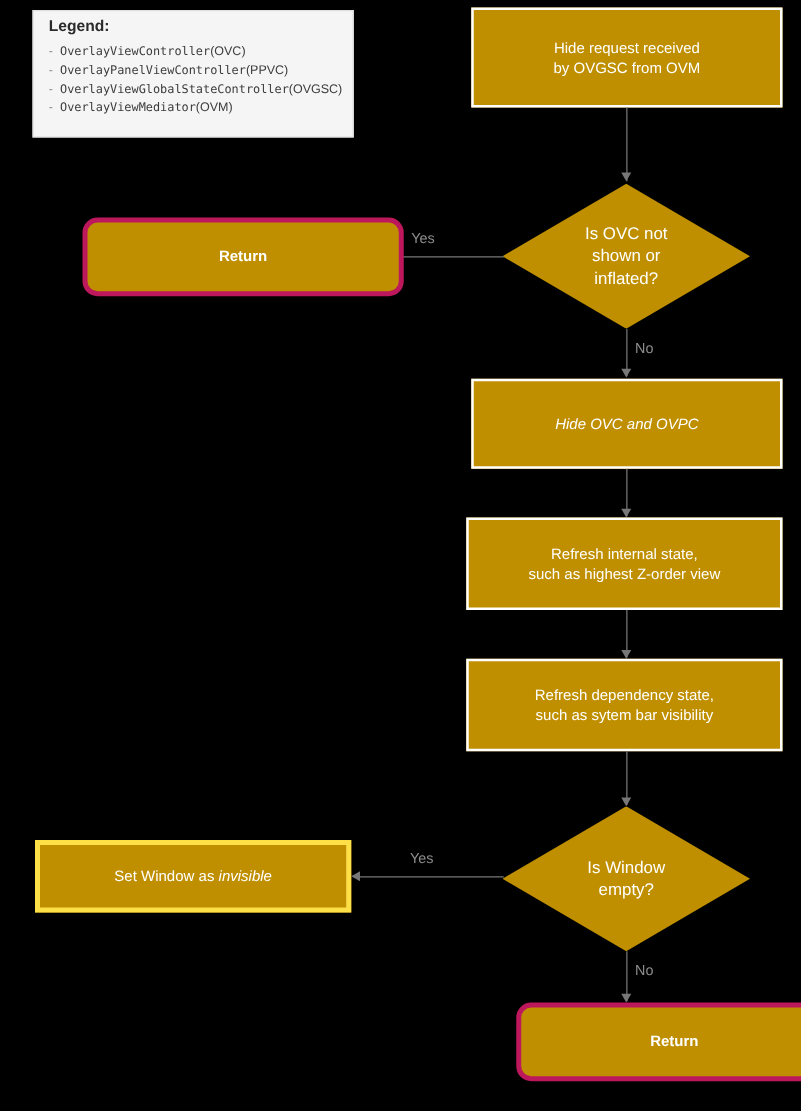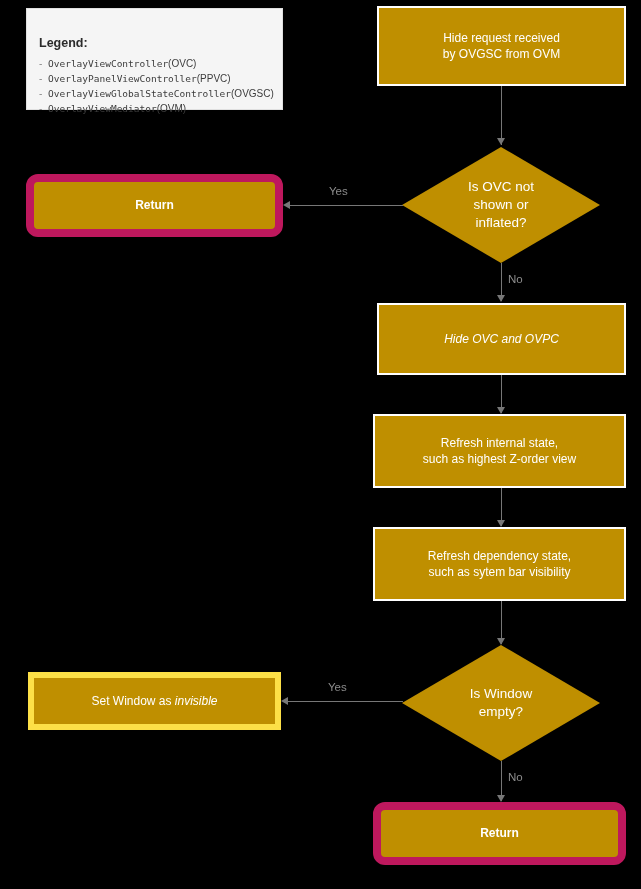--- a/index.html
+++ b/index.html
@@ -19,21 +19,21 @@
   
   .legend {
     position: absolute;
     left: 26px;
     top: 8px;
     width: 257px;
     height: 102px;
     background: #f5f5f5;
     border: 1px solid #e0e0e0;
     box-sizing: border-box;
-    padding: 28px 12px 8px 12px;
+    padding: 6px 12px 8px 12px;
   }
   .legend-title {
     font-size: 12.5px;
     font-weight: bold;
     color: #2b2b2b;
     margin-bottom: 5px;
     line-height: 1.1;
   }
   .legend-list {
     list-style: none;
@@ -73,26 +73,27 @@
     align-items: center;
     justify-content: center;
     text-align: center;
     line-height: 1.35;
     font-size: 12px;
   }
   .node.process {
     border: 2px solid #ffffff;
   }
   .node.terminator {
-    border: 8px solid #be185d;
+    border: 4px solid #be185d;
     border-radius: 12px;
     font-weight: bold;
+    margin-left: 40px;
   }
   .node.plain {
-    border: 6px solid #fde047;
+    border: 4px solid #fde047;
   }
   .node .txt { display: block; white-space: pre-line; }
   .node em { font-style: italic; }
 
   
   .diamond {
     position: absolute;
     display: flex;
     align-items: center;
     justify-content: center;

